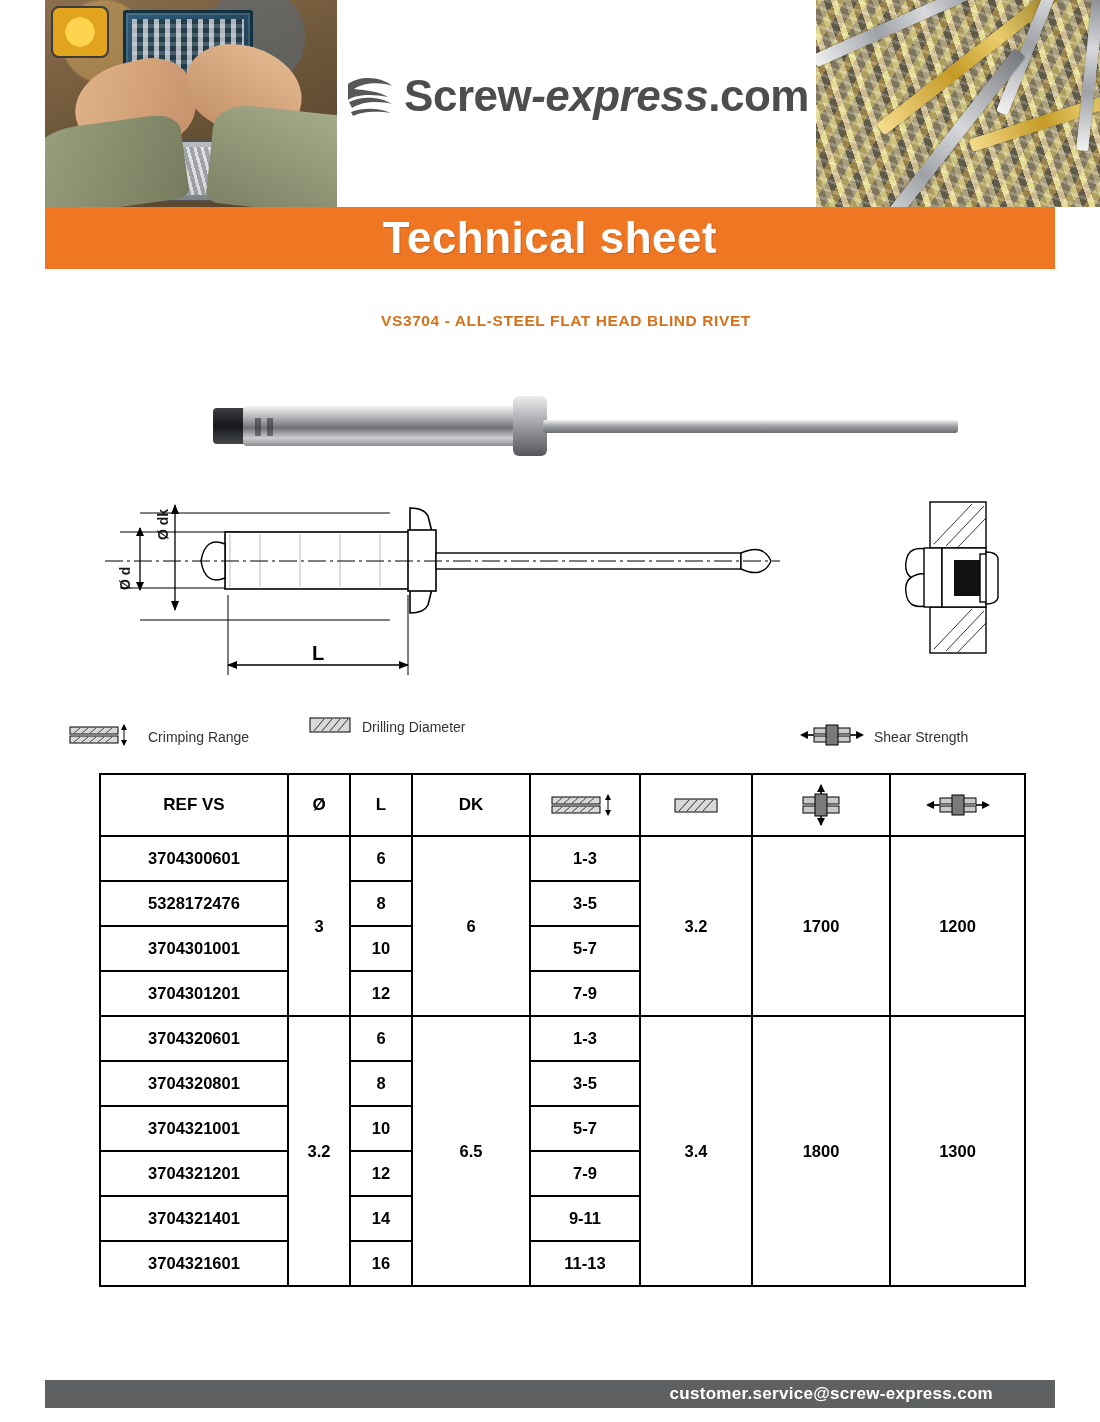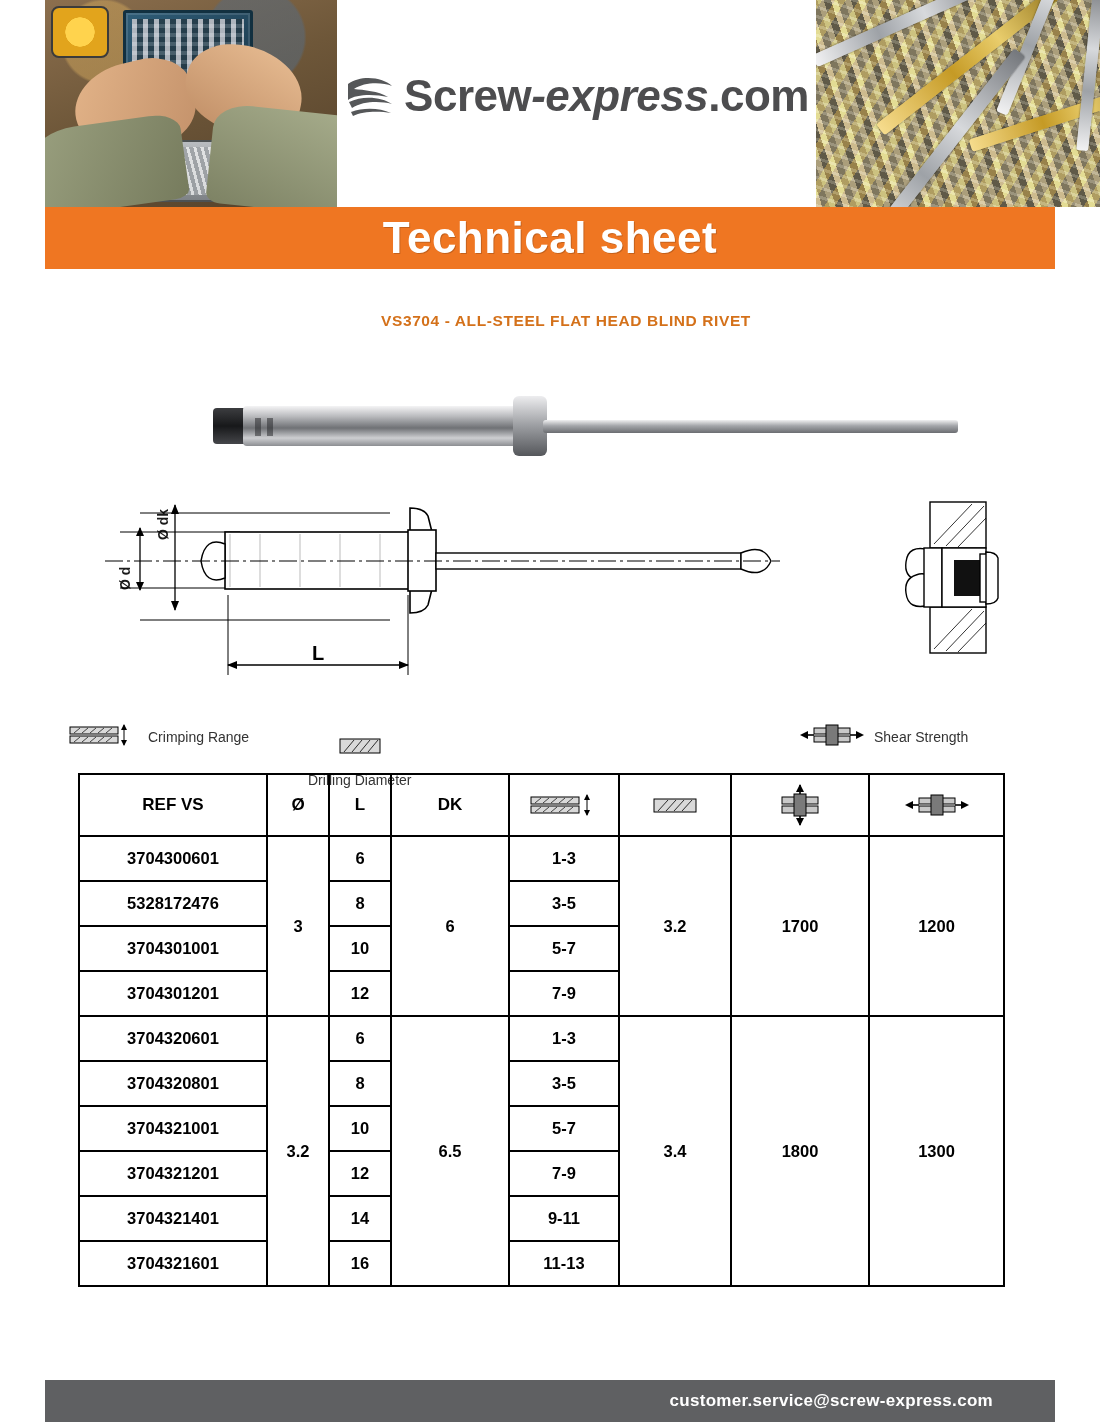--- a/index.html
+++ b/index.html
@@ -222,20 +222,21 @@
     font-size: 14px; color: #333;
   }
   .legend-label { white-space: nowrap; }
 
   
   .table-wrap { position: absolute; left: 78px; top: 773px; width: 925px; }
   table.spec {
     border-collapse: collapse;
     width: 925px;
     table-layout: fixed;
+    margin-left: 21px;
   }
   table.spec td, table.spec th {
     border: 2px solid #000;
     text-align: center;
     vertical-align: middle;
     font-size: 16.5px;
     font-weight: bold;
     color: #000;
     height: 45px;
     padding: 0;
@@ -248,21 +249,21 @@
   .col-cr  { width: 110px; }
   .col-dd  { width: 112px; }
   .col-ts  { width: 138px; }
   .col-ss  { width: 135px; }
 
   .icon-cell svg { display: block; margin: 0 auto; }
 
   
   .footer {
     position: absolute;
-    left: 45px; top: 1380px; width: 1010px; height: 42px;
+    left: 45px; top: 1380px; width: 1010px; height: 28px;
     background: #5f6062;
     display: flex; align-items: center; justify-content: flex-end;
   }
   .footer-email {
     color: #ffffff;
     font-size: 17px;
     font-weight: bold;
     letter-spacing: .3px;
     margin-right: 62px;
   }
@@ -422,21 +423,21 @@
           <line x1="40" y1="22" x2="46" y2="17"></line>
         </g>
         <line x1="58" y1="5" x2="58" y2="25" stroke="#000" stroke-width="1"></line>
         <polygon points="58,4 55,10 61,10" fill="#000"></polygon>
         <polygon points="58,26 55,20 61,20" fill="#000"></polygon>
       </svg>
     </span>
     <span class="legend-label">Crimping Range</span>
   </div>
 
-  <div class="legend-item" style="left:248px; top:21px;flex-direction:column;">
+  <div class="legend-item" style="left:248px; top:0;">
     <span>
       <svg width="44" height="26" viewBox="0 0 44 26">
         <rect x="2" y="6" width="40" height="14" fill="#d9d9d9" stroke="#000" stroke-width="1"></rect>
         <g stroke="#000" stroke-width="0.8">
           <line x1="6" y1="19" x2="16" y2="7"></line>
             <line x1="14" y1="19" x2="24" y2="7"></line>
           <line x1="22" y1="19" x2="32" y2="7"></line>
             <line x1="30" y1="19" x2="40" y2="7"></line>
         </g>
       </svg>

